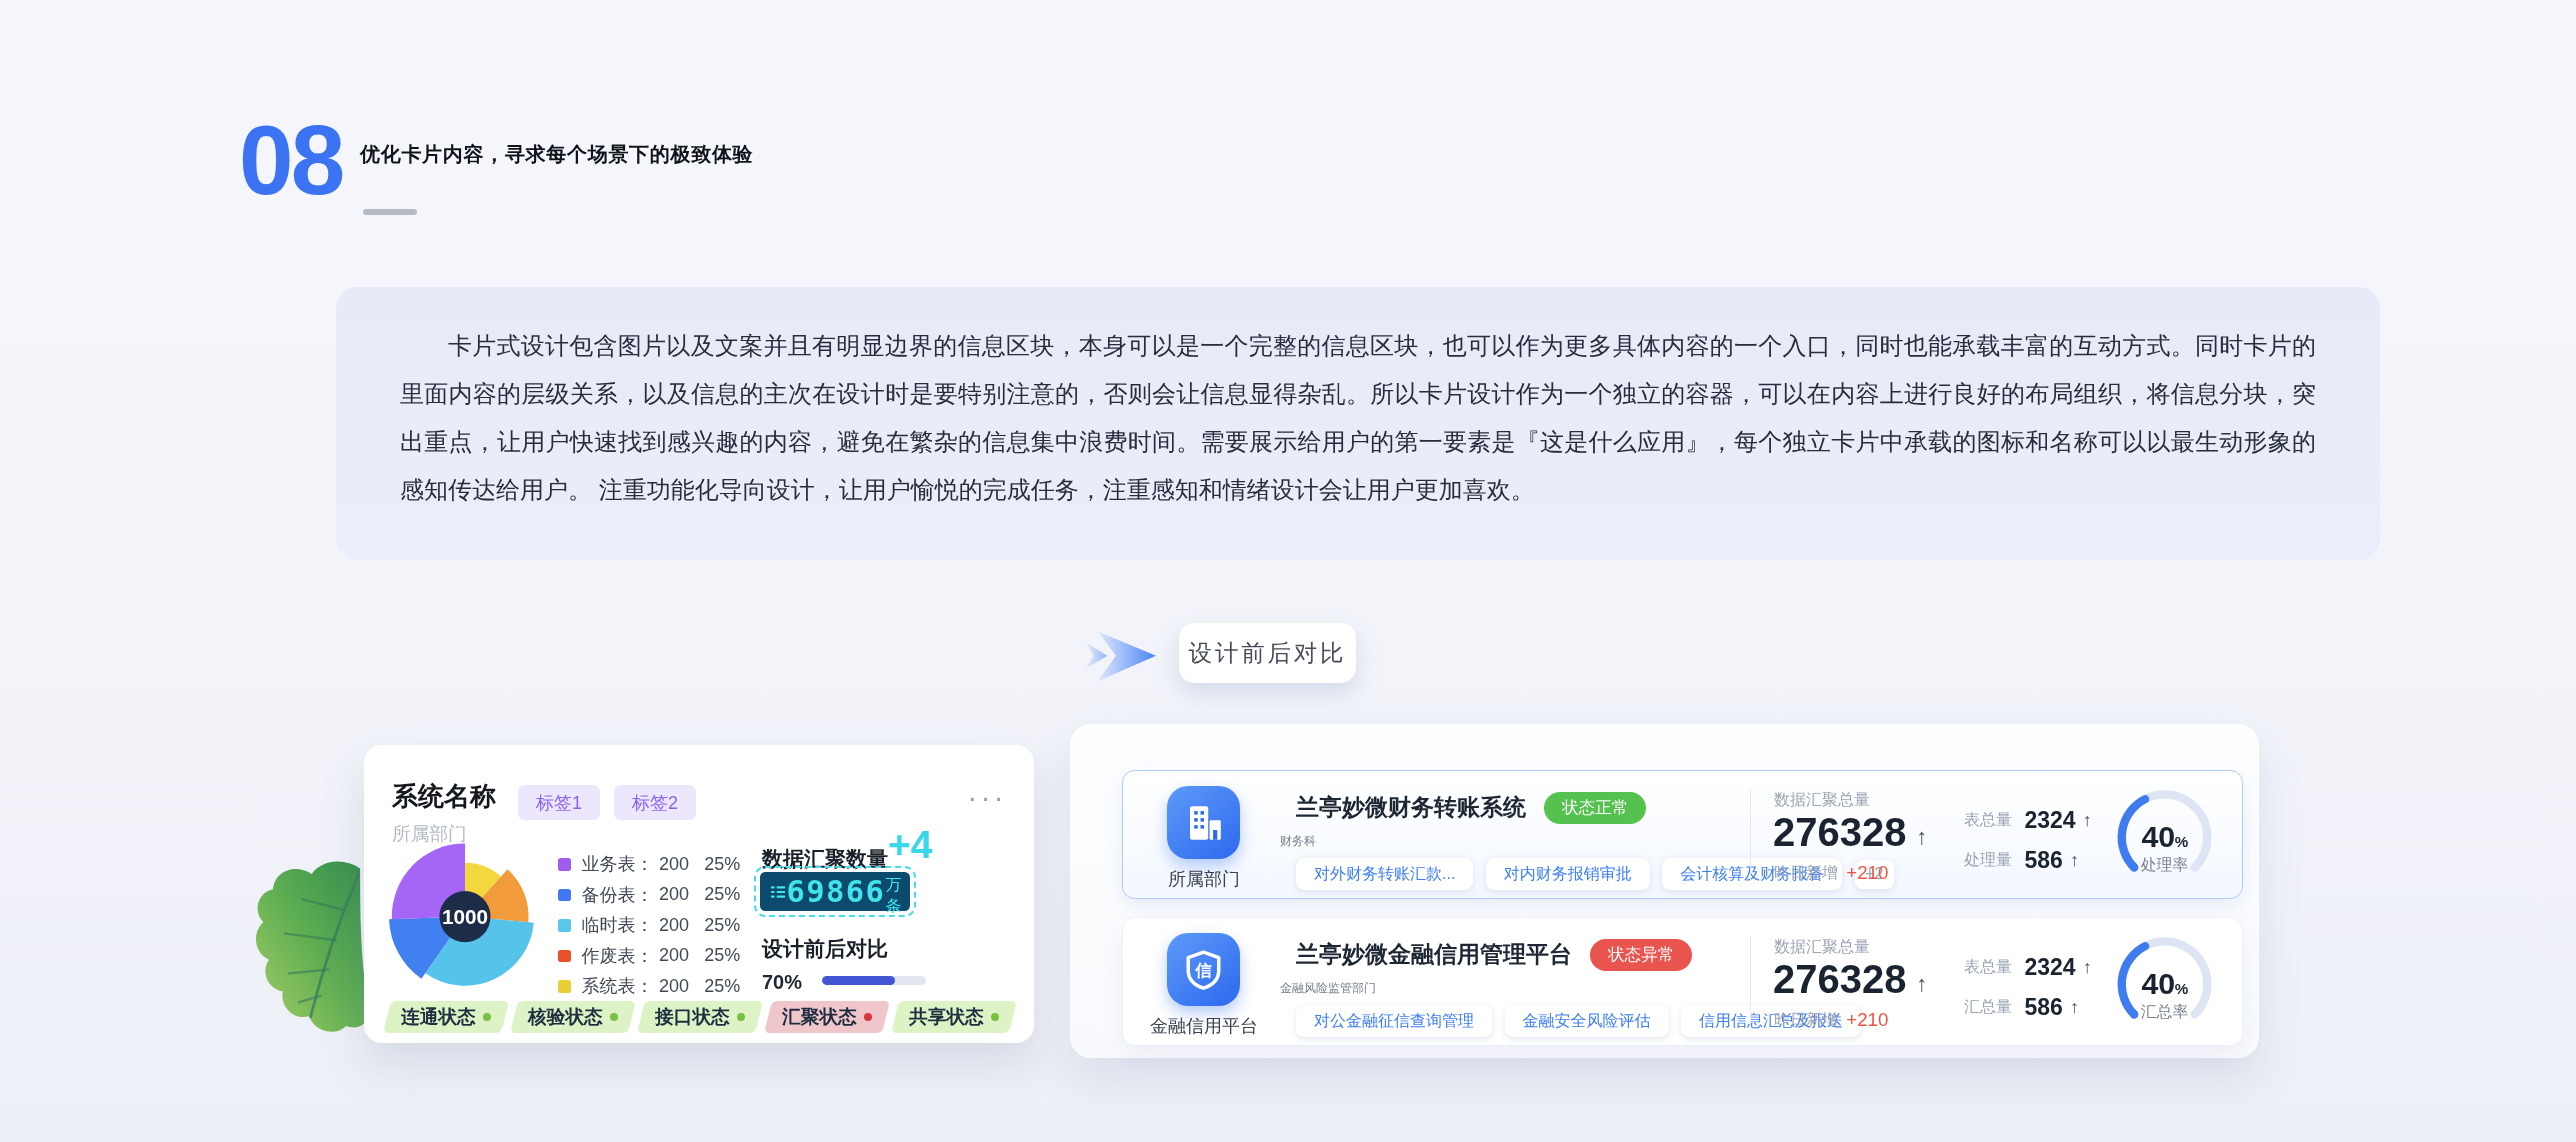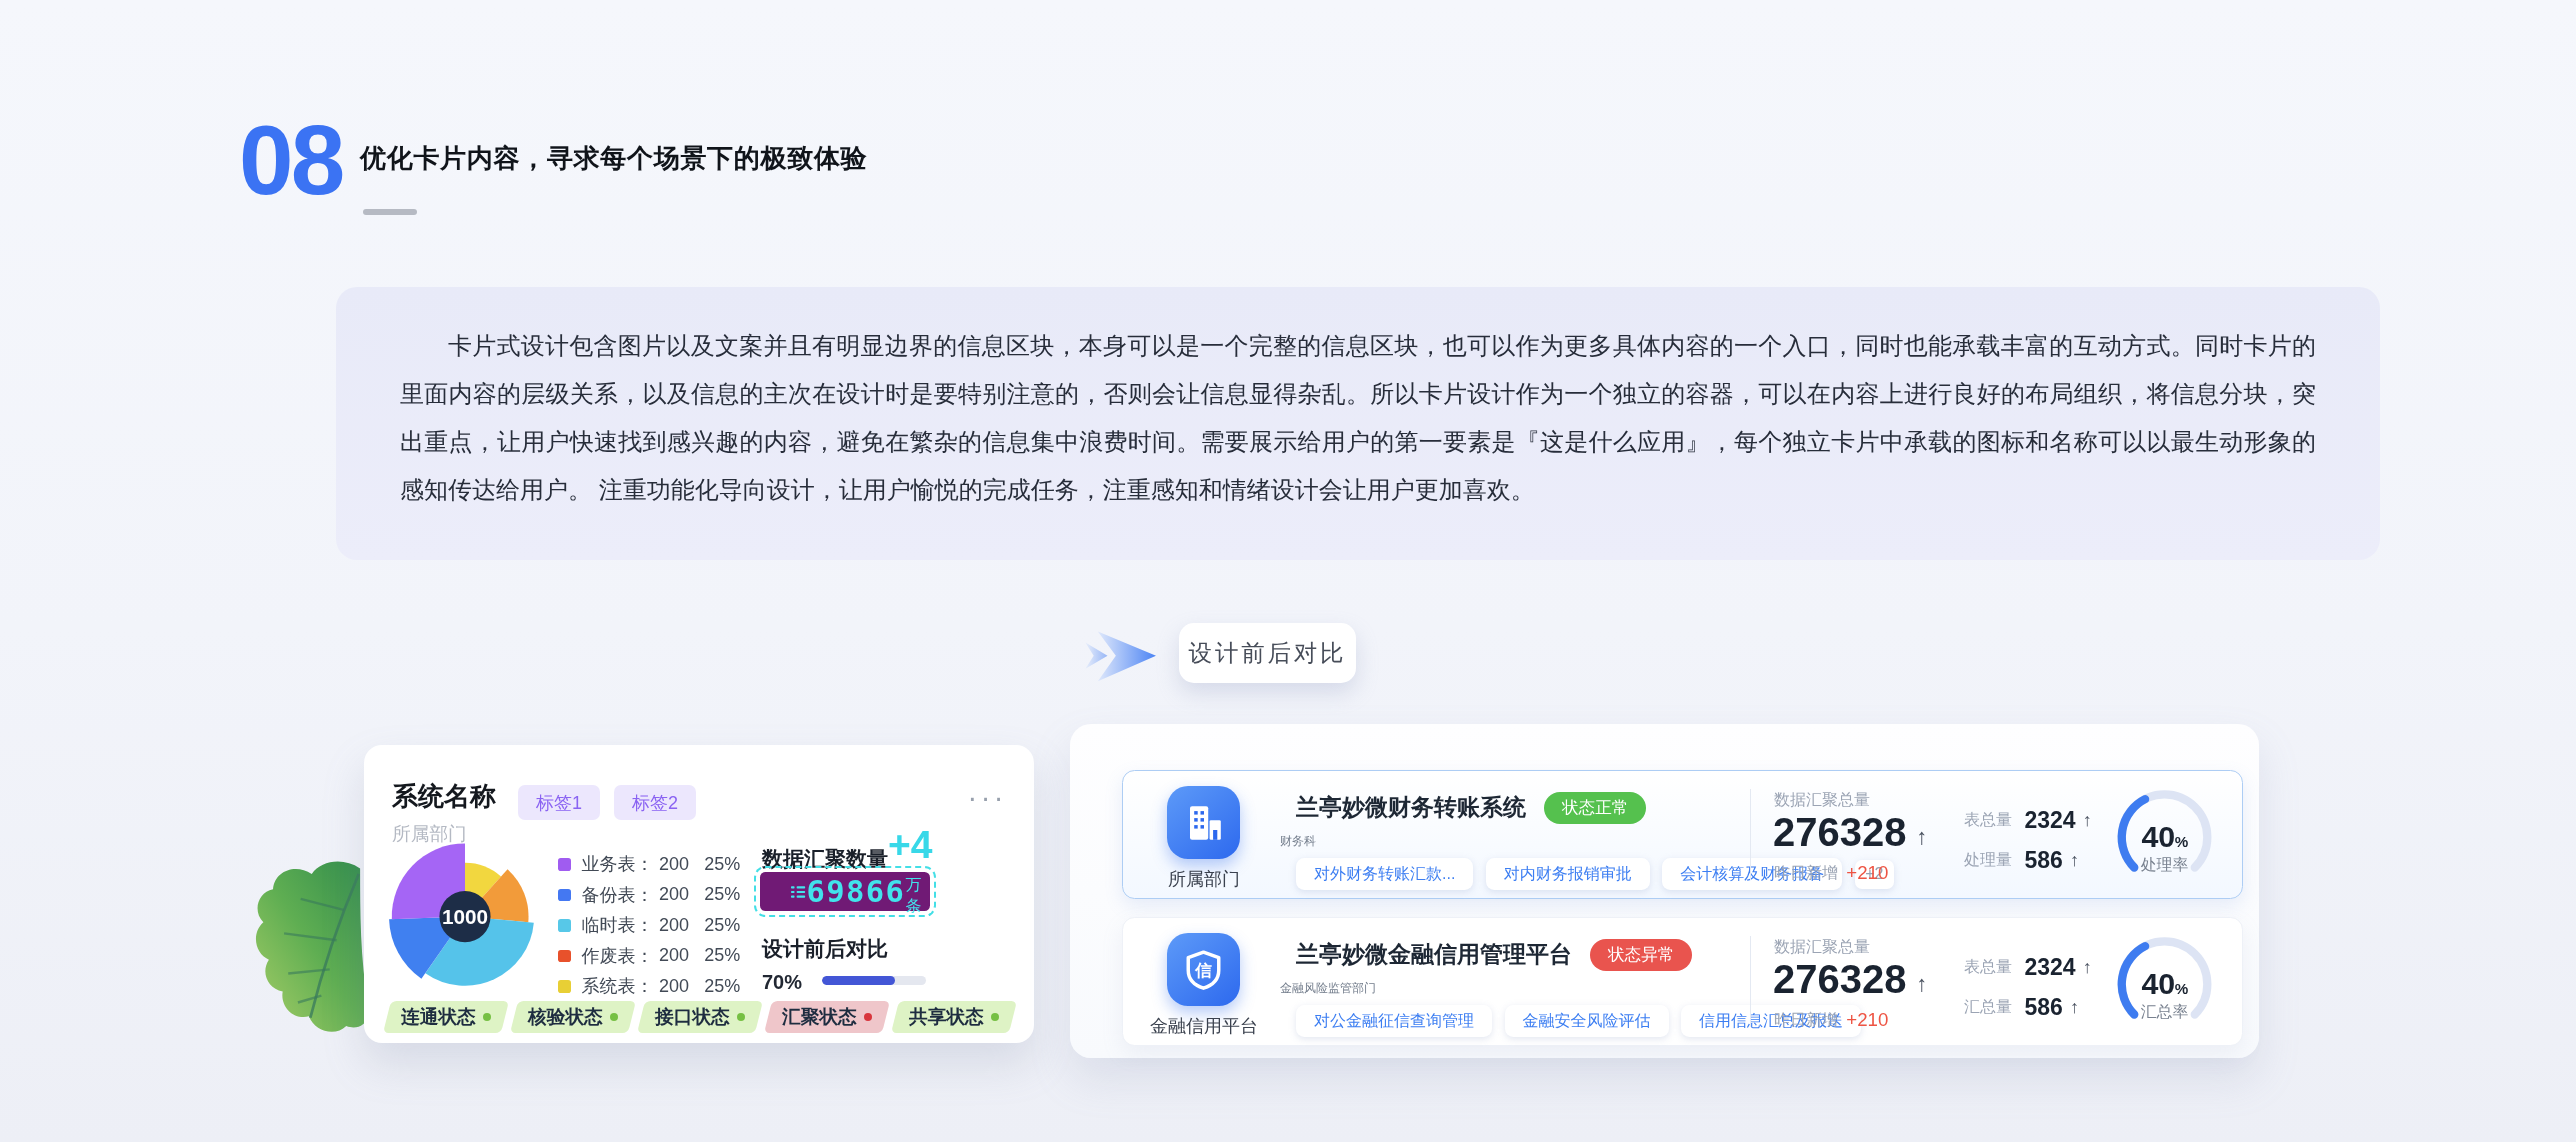--- a/index.html
+++ b/index.html
@@ -4,21 +4,21 @@
 <style>
   html,body{margin:0;padding:0;background:#eef0f6;}
   .page{position:relative;width:2576px;height:1143px;overflow:hidden;
     background:linear-gradient(180deg,#f5f7fc 0%,#f2f4fa 55%,#edeff6 100%);
     font-family:"Liberation Sans",sans-serif;}
   .abs{position:absolute;}
 
   
   .section-num{left:239px;top:111px;font-size:98px;font-weight:800;color:#3b73f3;letter-spacing:-2.8px;line-height:1;}
   .num-underline{left:363px;top:209px;width:54px;height:6.2px;background:#b6bac3;border-radius:3.5px;}
-  .section-title{left:360px;top:141px;font-size:26px;font-weight:700;color:#10141a;letter-spacing:0.7px;}
+  .section-title{left:360px;top:141px;font-size:20px;font-weight:700;color:#10141a;letter-spacing:0.7px;}
 
   
   .intro-box{left:336px;top:287px;width:2044px;height:273px;border-radius:21px;
     background:linear-gradient(180deg,#e8eaf8 0%,#ecedfa 100%);}
   .intro-text{margin:0;padding:35px 64px 0 64px;font-size:24px;line-height:48px;color:#272d3a;
     text-align:justify;text-indent:2em;}
 
   
   .compare-arrow{left:1084px;top:623px;width:90px;height:66px;}
   .compare-btn{left:1179px;top:623px;width:177px;height:60px;background:#fff;border-radius:15px;
@@ -38,22 +38,22 @@
   .bc-dots{margin-left:auto;color:#98a0ad;font-size:29px;letter-spacing:3.5px;line-height:14px;}
   .bc-dept{left:28px;top:76px;font-size:18.7px;color:#b4b9c3;}
   .bc-pie{left:25px;top:97px;width:152px;height:152px;}
   .bc-legend{left:194px;top:104px;}
   .lg-row{display:flex;align-items:center;height:30.5px;font-size:18px;color:#424a56;}
   .sw{width:12.5px;height:12.5px;border-radius:2.8px;margin-right:11px;flex:0 0 auto;}
   .sw1{background:#a05cf0}.sw2{background:#4478f2}.sw3{background:#57c8e8}.sw4{background:#e8512b}.sw5{background:#e8cf35}
   .lg-val{margin-left:5.5px;}.lg-pct{margin-left:15.2px;}
   .bc-agg-label{left:398px;top:100px;font-size:21px;font-weight:700;color:#1a202a;}
   .bc-agg-delta{left:524px;top:78px;font-size:39px;font-weight:600;color:#38d8e8;}
-  .bc-counter{left:396px;top:127px;width:150px;height:39px;background:#701a75;border-radius:5.5px;
-    outline:2.1px dashed #43dfe6;outline-offset:4.2px;display:flex;align-items:center;padding-left:20px;}
+  .bc-counter{left:396px;top:127px;width:150px;height:39px;background:#0c4a6e;border-radius:5.5px;
+    outline:2.1px dashed #43dfe6;outline-offset:4.2px;display:flex;align-items:center;}
   .counter-icon{margin-left:11px;}
   .counter-value{flex:1;text-align:center;font-family:"DejaVu Sans Mono",monospace;font-size:30.5px;font-weight:700;color:#41e4ec;letter-spacing:1.4px;}
   .counter-unit{font-size:16px;color:#41e4ec;margin:9.7px 8.3px 0 0;}
   .bc-cloud-label{left:398px;top:190px;font-size:21px;font-weight:700;color:#1a202a;}
   .bc-cloud-pct{left:398px;top:226px;font-size:20px;font-weight:700;color:#222833;}
   .bc-cloud-bar{left:458px;top:231px;width:104px;height:9px;border-radius:4.8px;background:#e4e7ef;overflow:hidden;}
   .bc-cloud-fill{height:100%;border-radius:4.8px;background:#4356d6;}
   .bc-status-row{left:23px;top:256px;display:flex;gap:9px;}
   .st-badge{width:118px;height:32px;transform:skewX(-14deg);border-radius:5.5px;display:flex;align-items:center;justify-content:center;}
   .st-badge.ok{background:#def3c5;} .st-badge.err{background:#efc6ca;}

